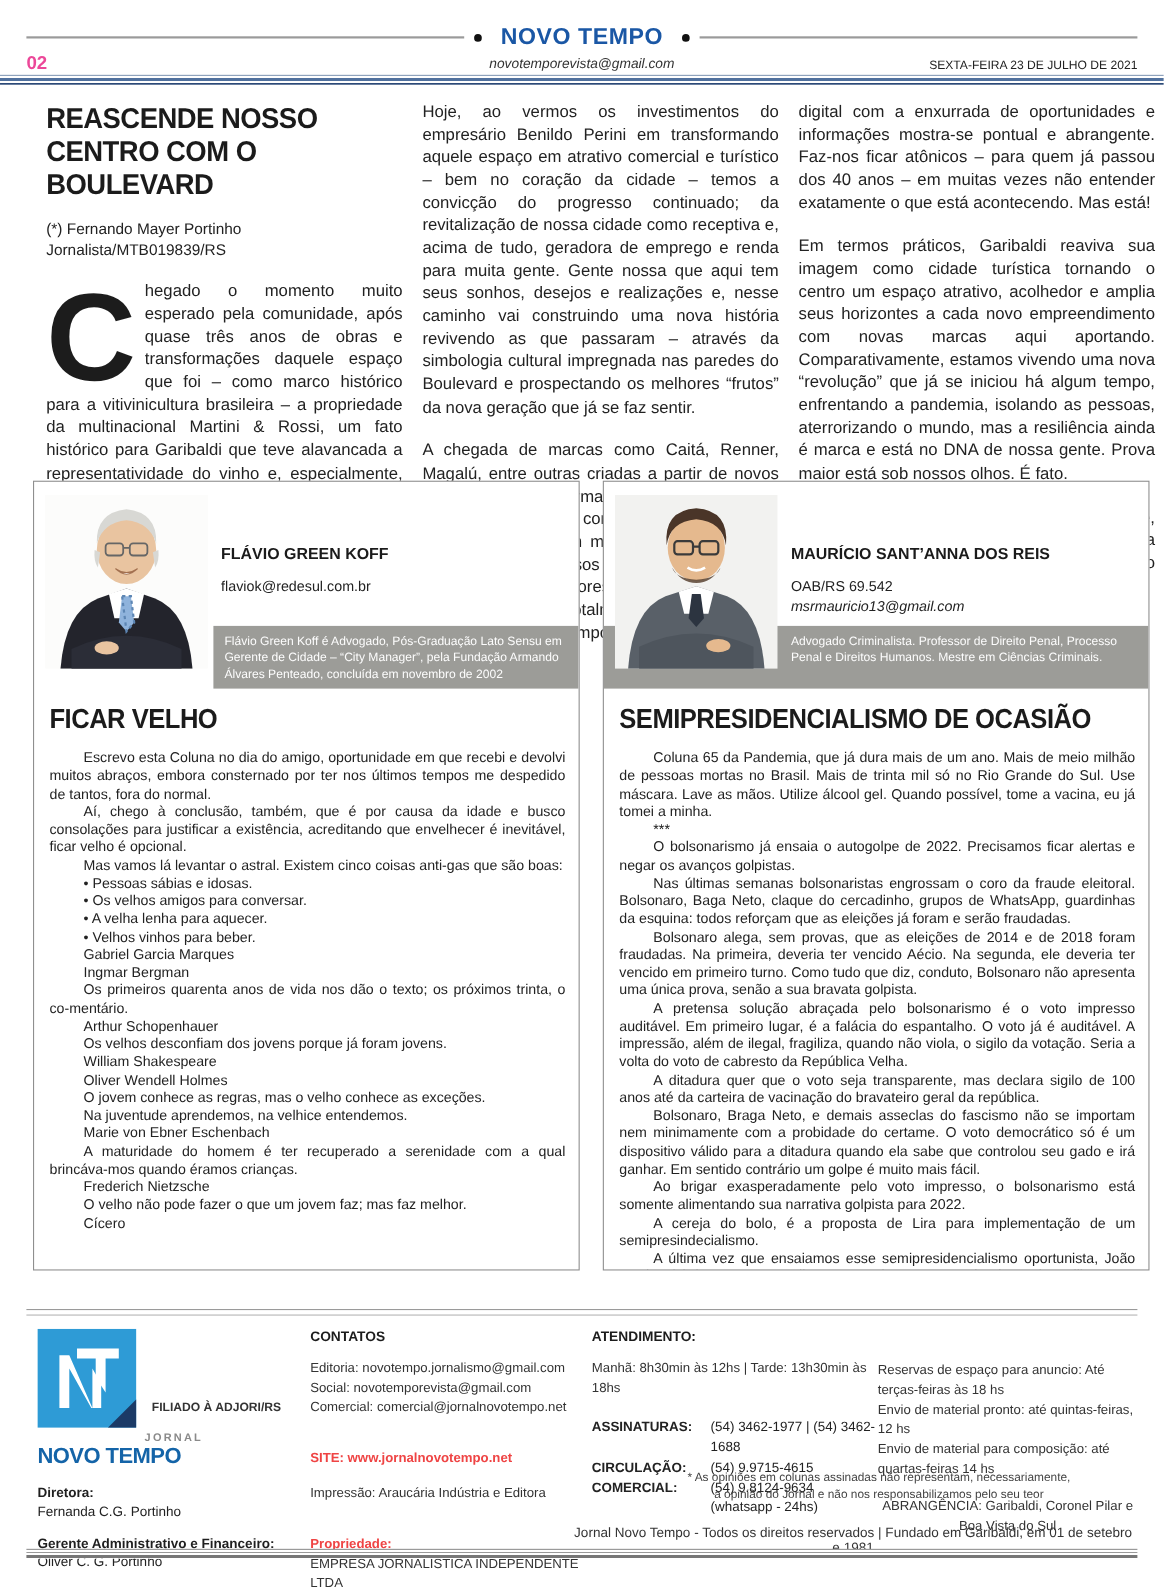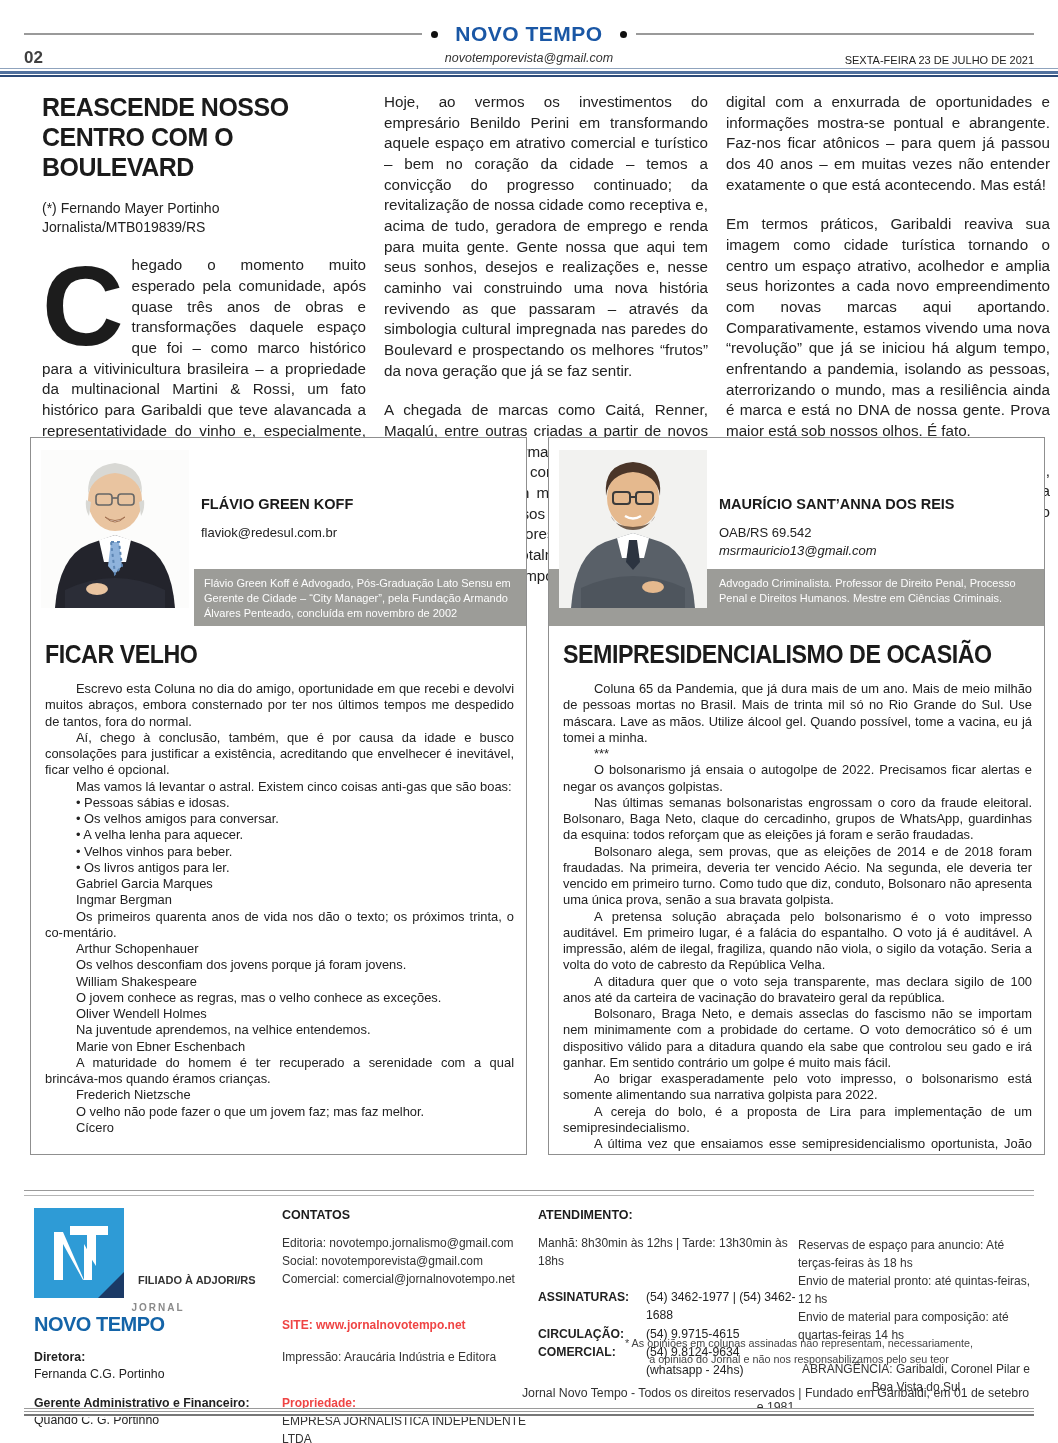--- a/index.html
+++ b/index.html
@@ -7,21 +7,21 @@
     width:1058px;height:1443px;position:relative;background:#fff;
     font-family:"Liberation Sans",sans-serif;color:#222;overflow:hidden;
   }
   
   .header{position:absolute;top:0;left:0;right:0;height:80px;}
   .mast-row{display:flex;align-items:center;padding:22px 24px 0 24px;}
   .mast-line{flex:1;height:2px;background:#9a9a9a;}
   .mast-dot{width:7px;height:7px;border-radius:50%;background:#111;margin:0 9px;flex:none;}
   .masthead{font-size:21px;font-weight:bold;color:#1a57a5;letter-spacing:0.5px;padding:0 8px;flex:none;}
   .sub-row{position:relative;height:26px;}
-  .page-num{position:absolute;left:24px;top:2px;font-size:17px;font-weight:bold;color:#404040;}
+  .page-num{position:absolute;left:24px;top:2px;font-size:17px;font-weight:bold;color:#ec4899;}
   .mast-email{position:absolute;left:0;right:0;top:5px;text-align:center;font-style:italic;font-size:12.5px;color:#333;}
   .mast-date{position:absolute;right:24px;top:8px;font-size:11px;color:#222;}
   .blue-rule{position:absolute;top:68px;left:0;right:0;height:9px;
     background:linear-gradient(to bottom,#8fa3bd 0 1px,#fff 1px 3px,#51719e 3px 6px,#fff 6px 7px,#2c4a78 7px 9px);}
   
   .main-article{position:absolute;top:92px;left:24px;width:1010px;display:flex;gap:18px;margin-left:18px;}
   .main-col{width:324px;flex:none;}
   .main-title{font-size:26px;line-height:1.16;font-weight:bold;color:#1b1b1b;
     letter-spacing:-0.5px;transform:scaleX(0.96);transform-origin:left top;}
   .byline{font-size:14px;line-height:1.35;margin-top:17px;color:#222;}
@@ -144,29 +144,28 @@
   </div>
   <div class="box-title">FICAR VELHO</div>
   <div class="box-body">
       <p>Escrevo esta Coluna no dia do amigo, oportunidade em que recebi e devolvi muitos abraços, embora consternado por ter nos últimos tempos me despedido de tantos, fora do normal.</p>
       <p>Aí, chego à conclusão, também, que é por causa da idade e busco consolações para justificar a existência, acreditando que envelhecer é inevitável, ficar velho é opcional.</p>
       <p>Mas vamos lá levantar o astral. Existem cinco coisas anti-gas que são boas:</p>
       <p>• Pessoas sábias e idosas.</p>
       <p>• Os velhos amigos para conversar.</p>
       <p>• A velha lenha para aquecer.</p>
       <p>• Velhos vinhos para beber.</p>
-      <p>• Os livros antigos para ler.</p>
       <p>Gabriel Garcia Marques</p>
       <p>Ingmar Bergman</p>
       <p>Os primeiros quarenta anos de vida nos dão o texto; os próximos trinta, o co-mentário.</p>
       <p>Arthur Schopenhauer</p>
       <p>Os velhos desconfiam dos jovens porque já foram jovens.</p>
       <p>William Shakespeare</p>
+      <p>Oliver Wendell Holmes</p>
       <p>O jovem conhece as regras, mas o velho conhece as exceções.</p>
-      <p>Oliver Wendell Holmes</p>
       <p>Na juventude aprendemos, na velhice entendemos.</p>
       <p>Marie von Ebner Eschenbach</p>
       <p>A maturidade do homem é ter recuperado a serenidade com a qual brincáva-mos quando éramos crianças.</p>
       <p>Frederich Nietzsche</p>
       <p>O velho não pode fazer o que um jovem faz; mas faz melhor.</p>
       <p>Cícero</p>
     </div>
 </div>
 
 <div class="col-box right">
@@ -225,21 +224,21 @@
         <div class="affil">FILIADO À ADJORI/RS</div>
       </div>
       <div class="logo-jornal">JORNAL</div>
       <div class="logo-name">NOVO TEMPO</div>
       <div class="staff-block">
         <div class="staff-role">Diretora:</div>
         <div>Fernanda C.G. Portinho</div>
       </div>
       <div class="staff-block">
         <div class="staff-role">Gerente Administrativo e Financeiro:</div>
-        <div>Quando C. G. Portinho</div>
+        <div>Oliver C. G. Portinho</div>
       </div>
       <div class="staff-block">
         <div class="staff-role">Departamento Comercial:</div>
 
       </div>
     </div>
     <div class="fcol fcol2">
       <div class="fhead">CONTATOS</div>
       <div class="fgroup">
           <p class="fline">Editoria: novotempo.jornalismo@gmail.com</p>

